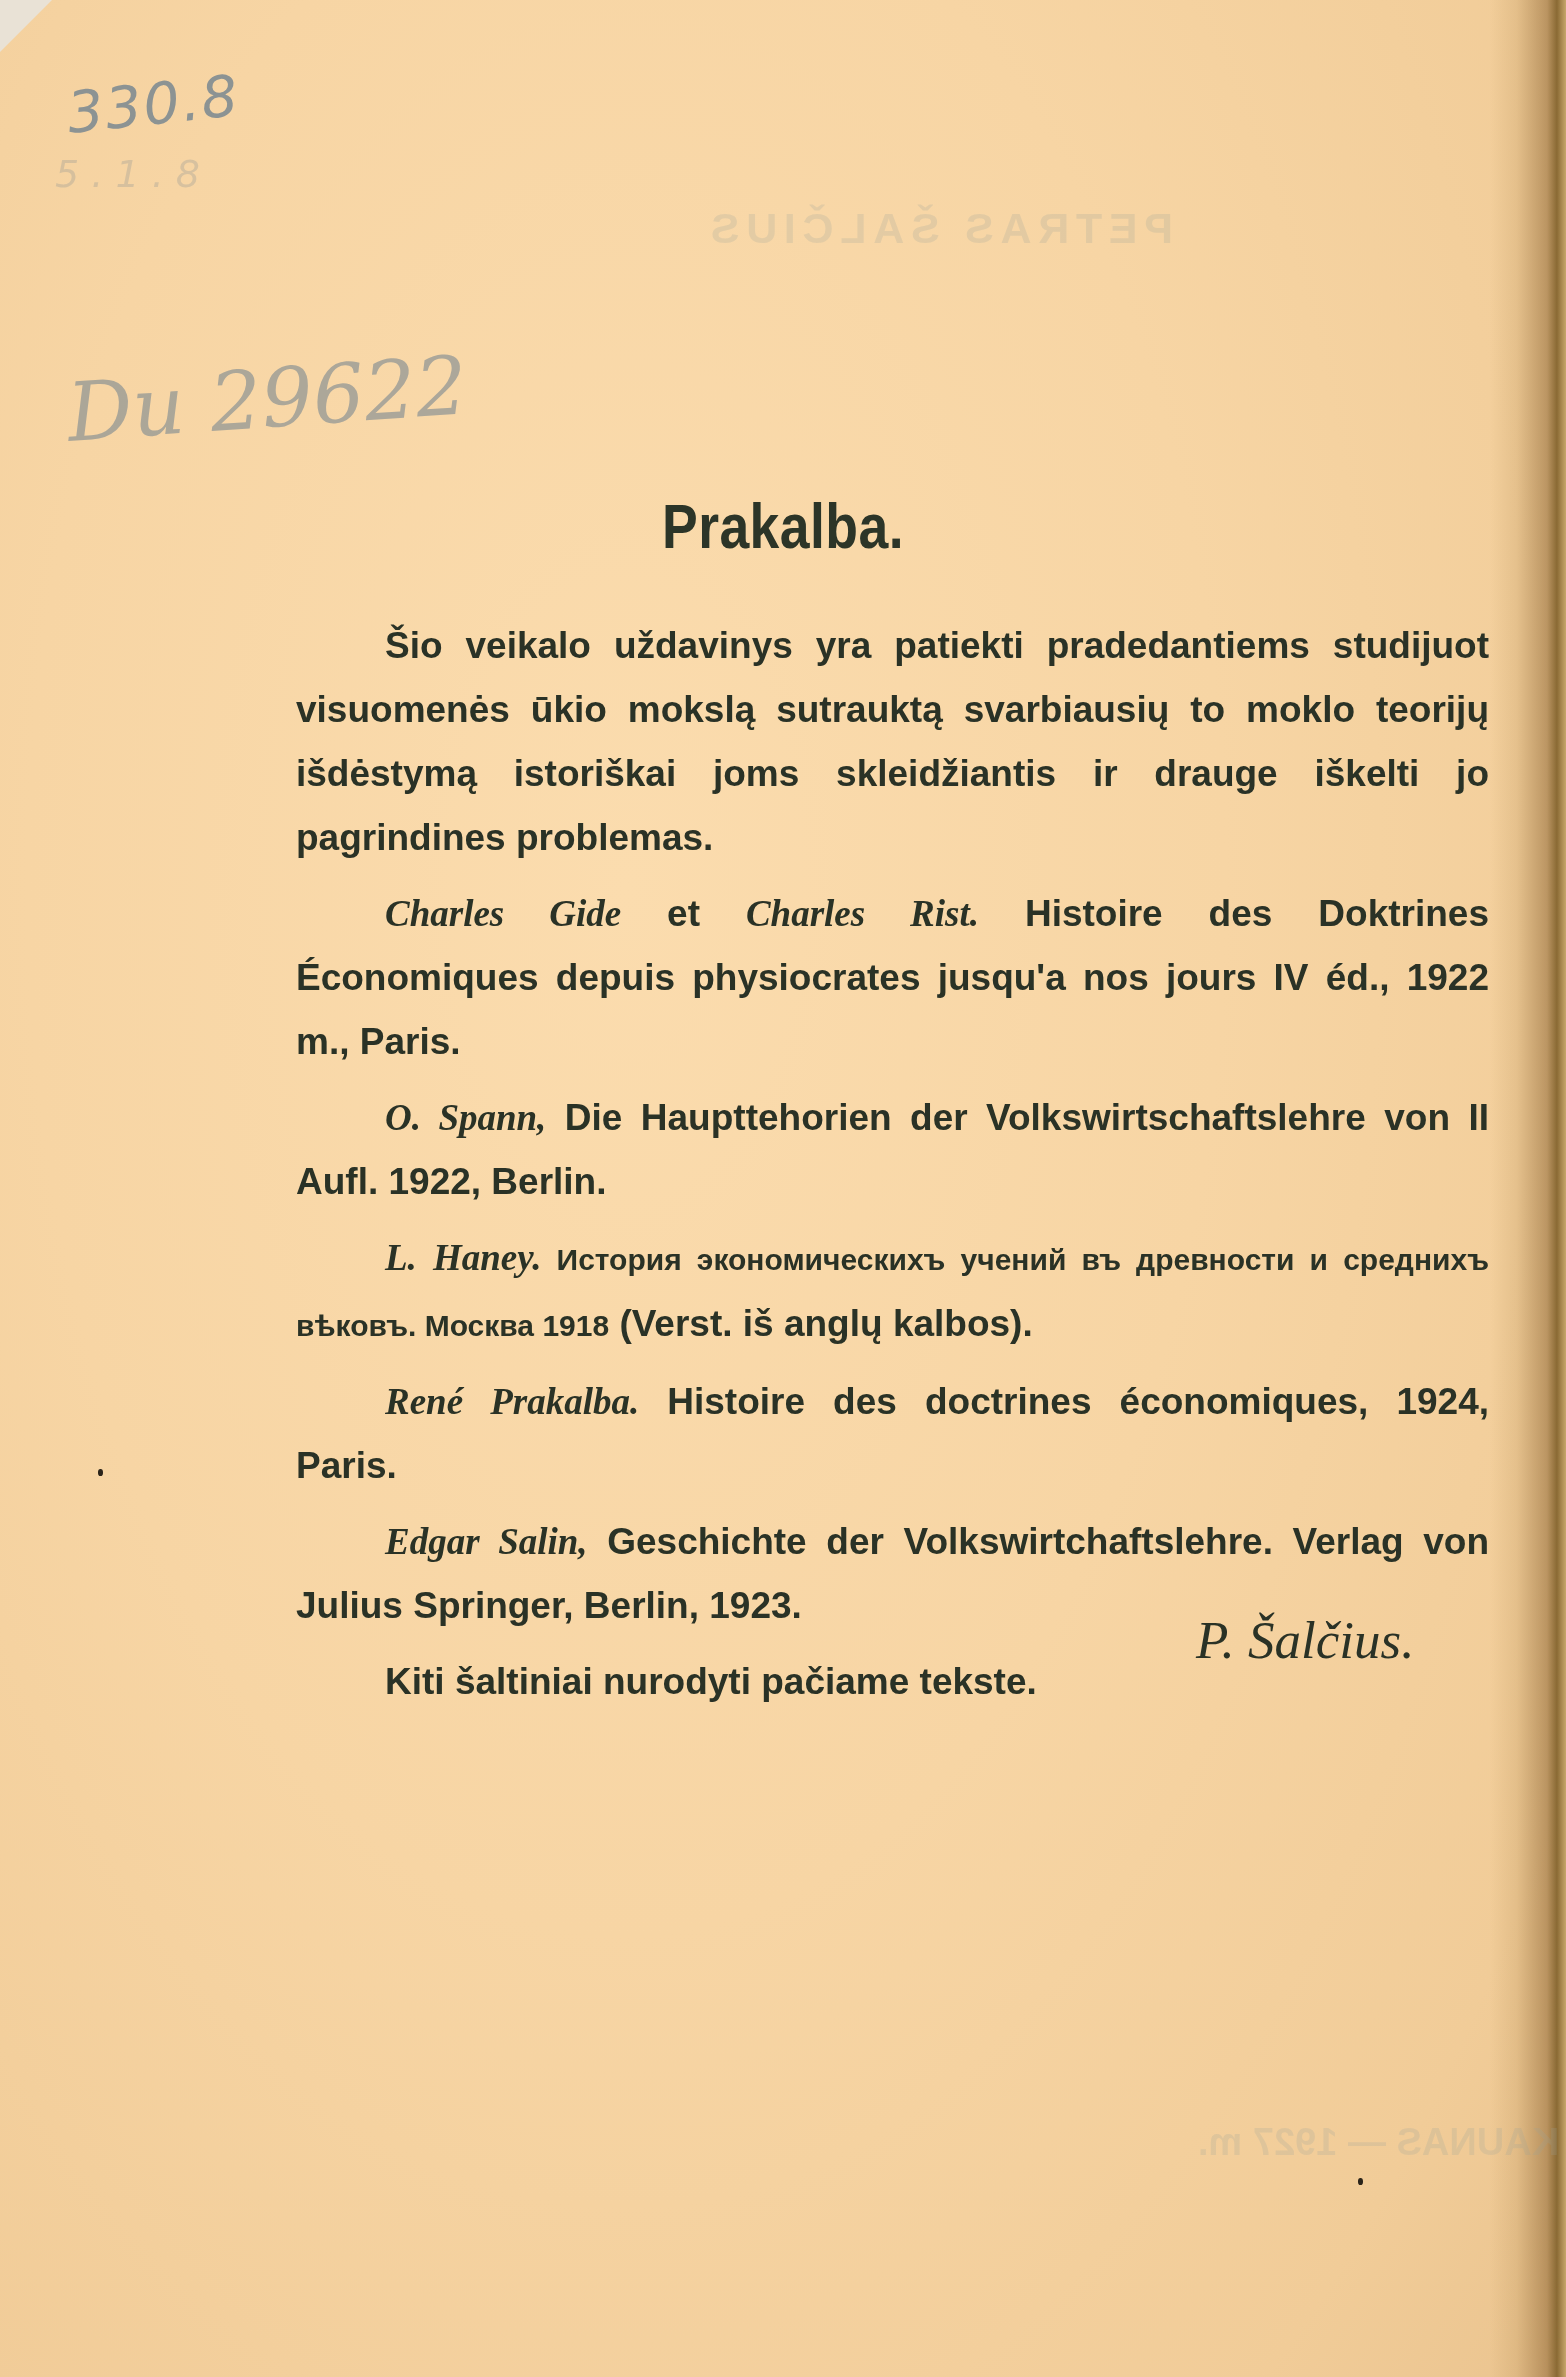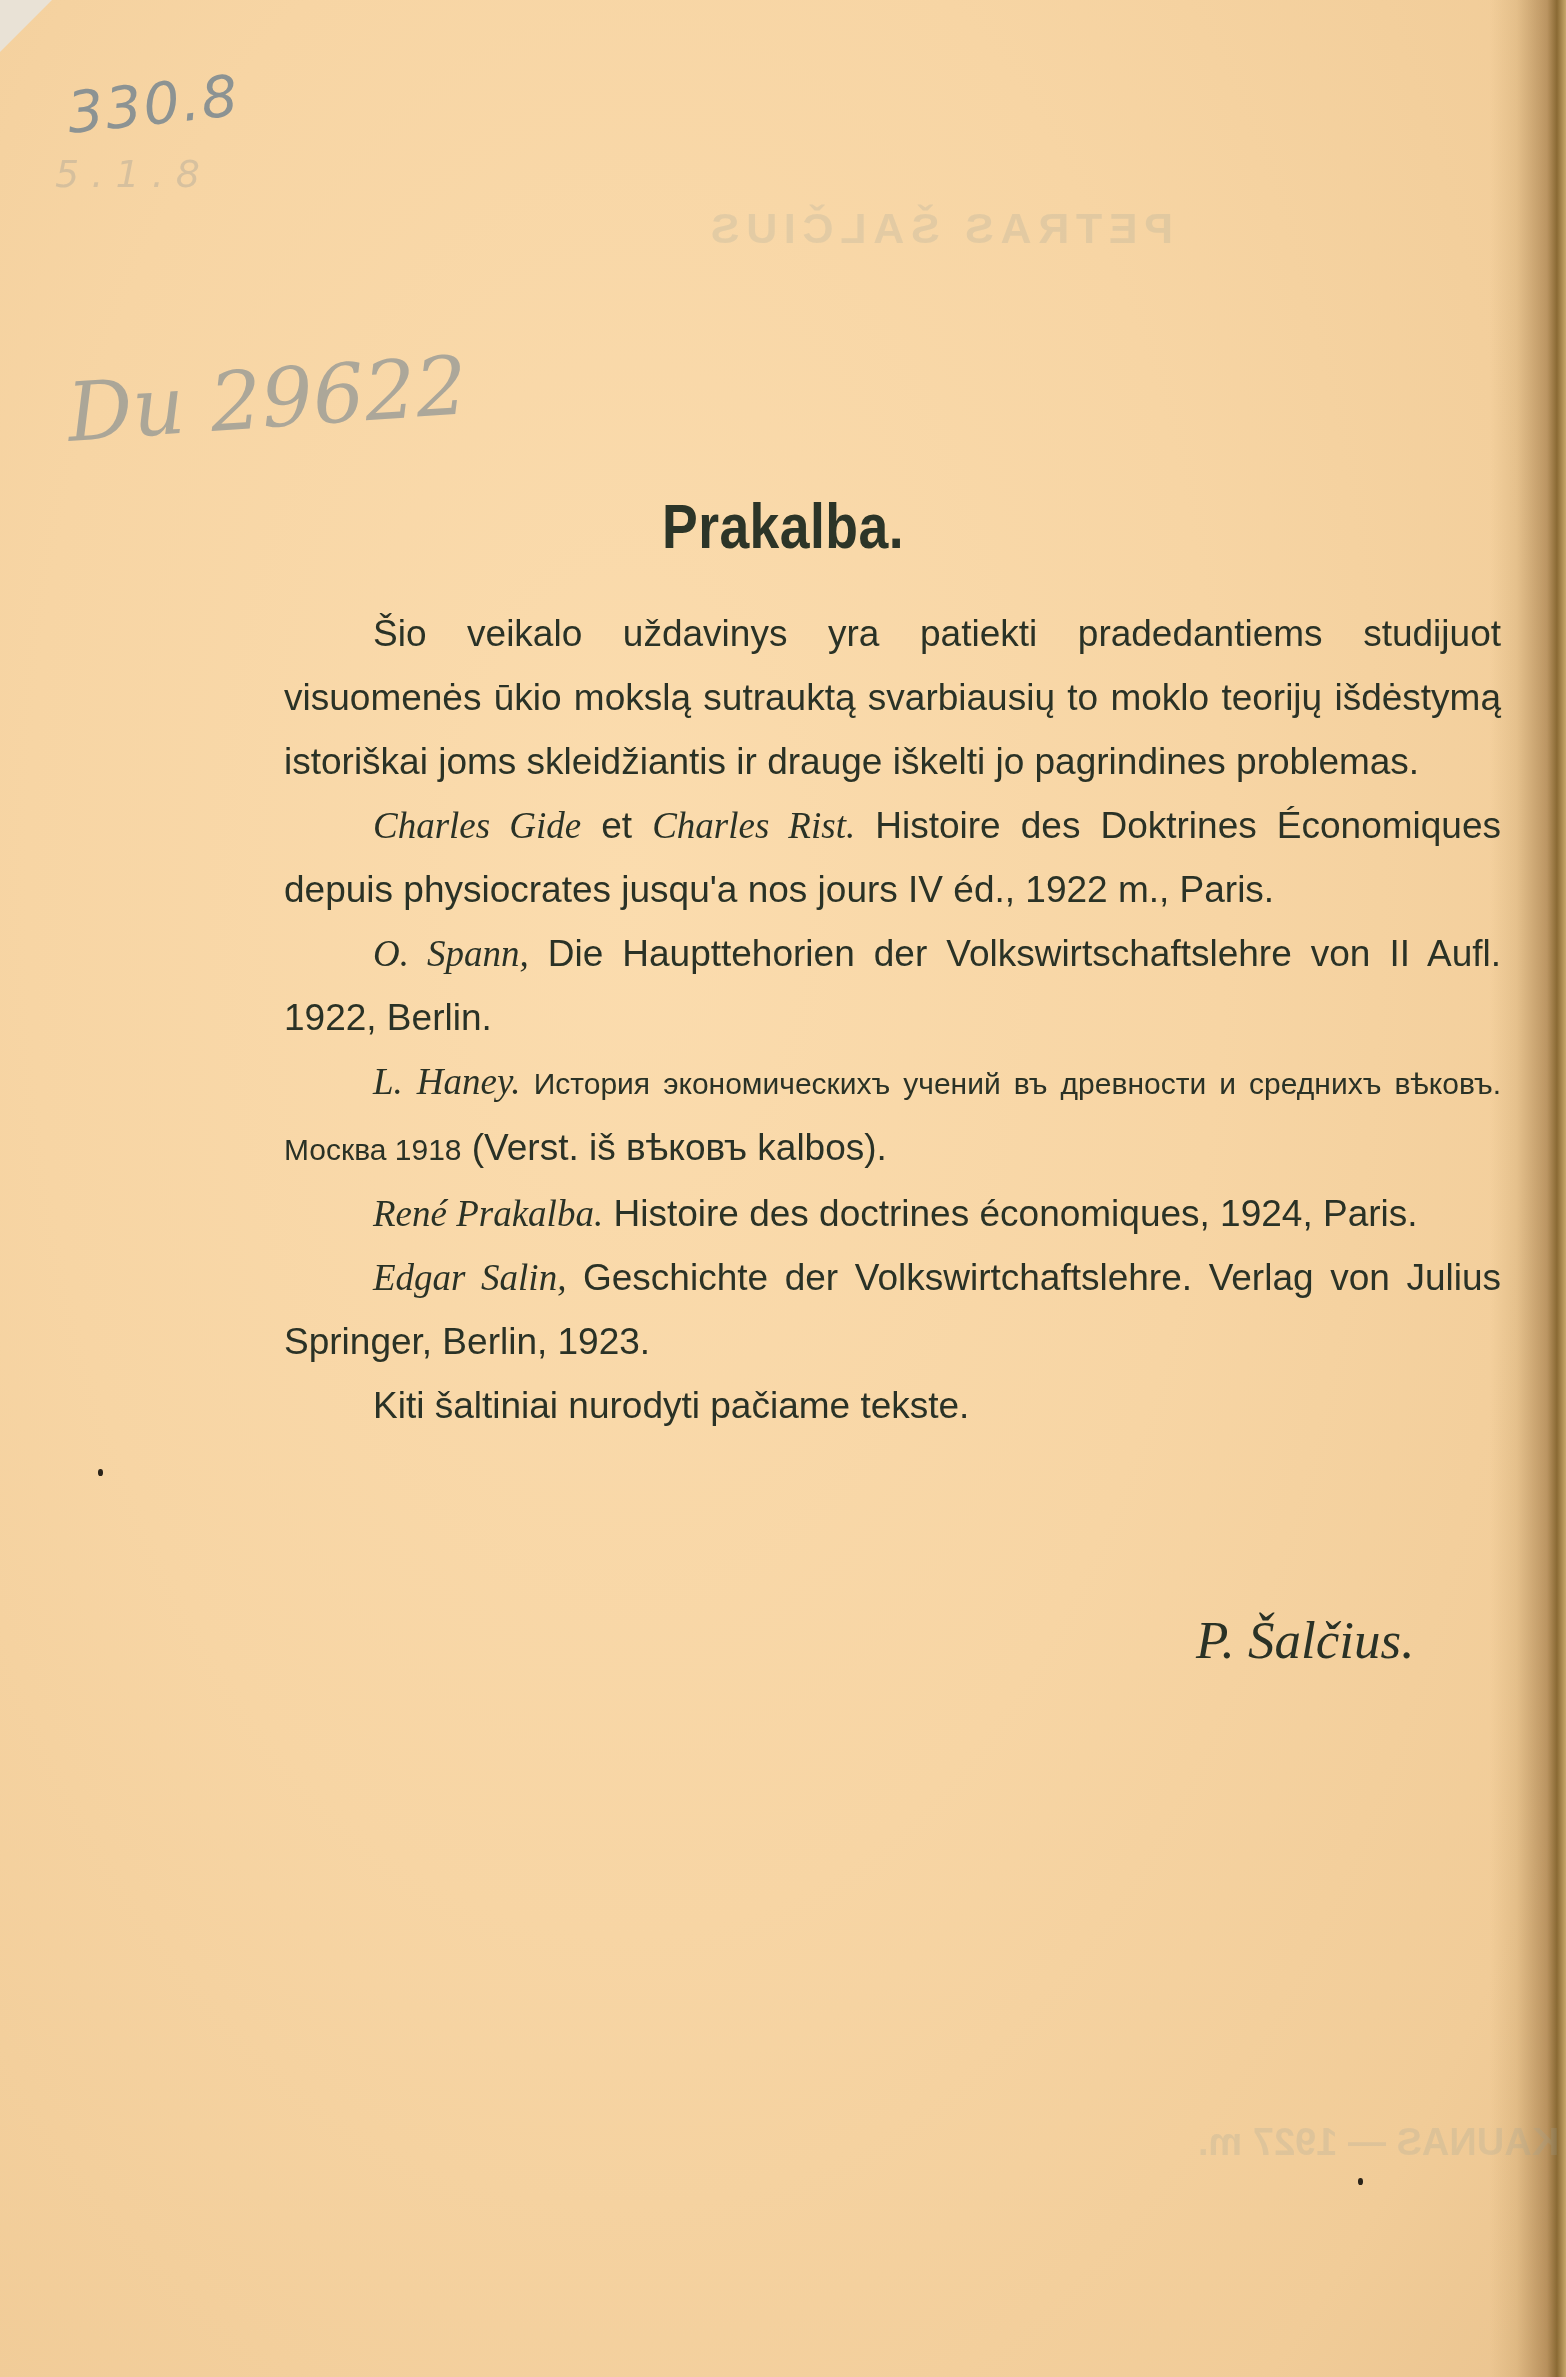--- a/index.html
+++ b/index.html
@@ -38,21 +38,21 @@
   .title {
     position: absolute; left: 0; width: 1566px; top: 490px;
     text-align: center; font-family: "Liberation Sans", sans-serif; font-weight: bold;
     font-size: 63px; color: #2c3528; letter-spacing: 0.5px; transform: scaleX(0.85);
   }
   .body {
     position: absolute; left: 284px; width: 1217px; top: 602px;
     color: #2a3226; font-family: "Liberation Sans", sans-serif;
     font-size: 37px; line-height: 64px;
   }
-  .p { text-align: justify; text-align-last: left; text-indent: 89px; margin: 0; }
+  .p { text-align: justify; text-align-last: left; text-indent: 89px; margin: 12px; font-weight: bold; }
   .p span { }
   .author { font-style: italic; font-family: "Liberation Serif", serif; }
   .ru { font-size: 30px; }
   .signature {
     position: absolute; left: 1196px; top: 1610px;
     font-family: "Liberation Serif", serif; font-style: italic; font-size: 53px; color: #2a3226;
   }
   .speck { position: absolute; width: 4.8px; height: 6.7px; background: #2b241a; border-radius: 50%; }
 </style>
 </head>
@@ -74,21 +74,21 @@
   <div class="body">
     <p class="p">Šio veikalo uždavinys yra patiekti pradedantiems studijuot visuomenės ūkio mokslą sutrauktą svarbiausių to moklo teorijų išdėstymą istoriškai joms skleidžiantis ir drauge iškelti jo pagrindines problemas.</p>
 
     <p class="p">
       <span class="author">Charles Gide</span><span> et </span><span class="author">Charles Rist.</span><span> Histoire des Doktrines Économiques depuis physiocrates jusqu'a nos jours IV éd., 1922 m., Paris.</span>
     </p>
     <p class="p">
       <span class="author">O. Spann,</span><span> Die Haupttehorien der Volkswirtschaftslehre von II Aufl. 1922, Berlin.</span>
     </p>
     <p class="p">
-      <span class="author">L. Haney.</span><span class="ru"> История экономическихъ учений въ древности и среднихъ вѣковъ. Москва 1918</span><span> (Verst. iš вѣковъ kalbos).</span>
+      <span class="author">L. Haney.</span><span class="ru"> История экономическихъ учений въ древности и среднихъ вѣковъ. Москва 1918</span><span> (Verst. iš anglų kalbos).</span>
     </p>
     <p class="p">
       <span class="author">René Prakalba.</span><span> Histoire des doctrines économiques, 1924, Paris.</span>
     </p>
     <p class="p">
       <span class="author">Edgar Salin,</span><span> Geschichte der Volkswirtchaftslehre. Verlag von Julius Springer, Berlin, 1923.</span>
     </p>
 
     <p class="p">Kiti šaltiniai nurodyti pačiame tekste.</p>
   </div>

